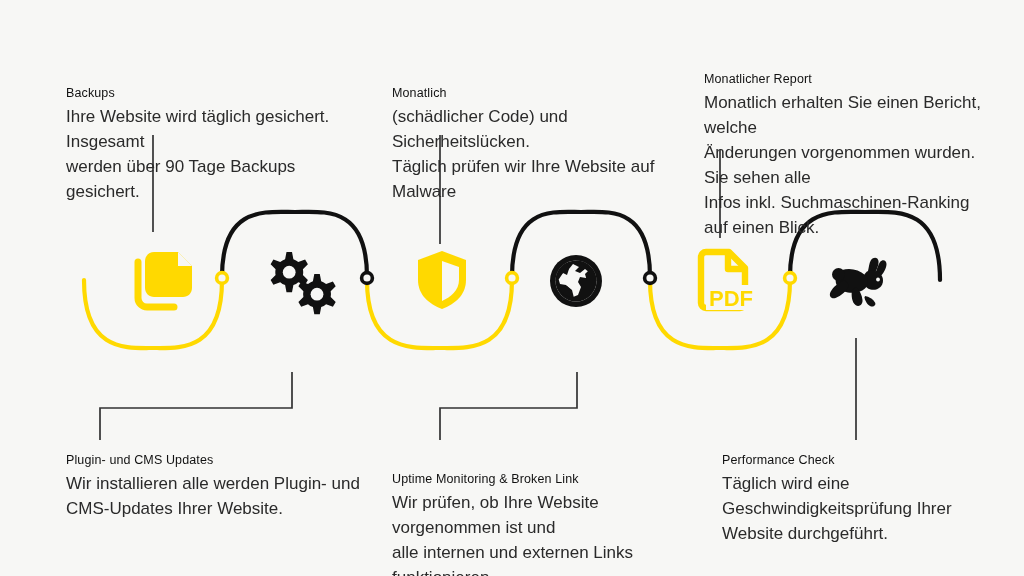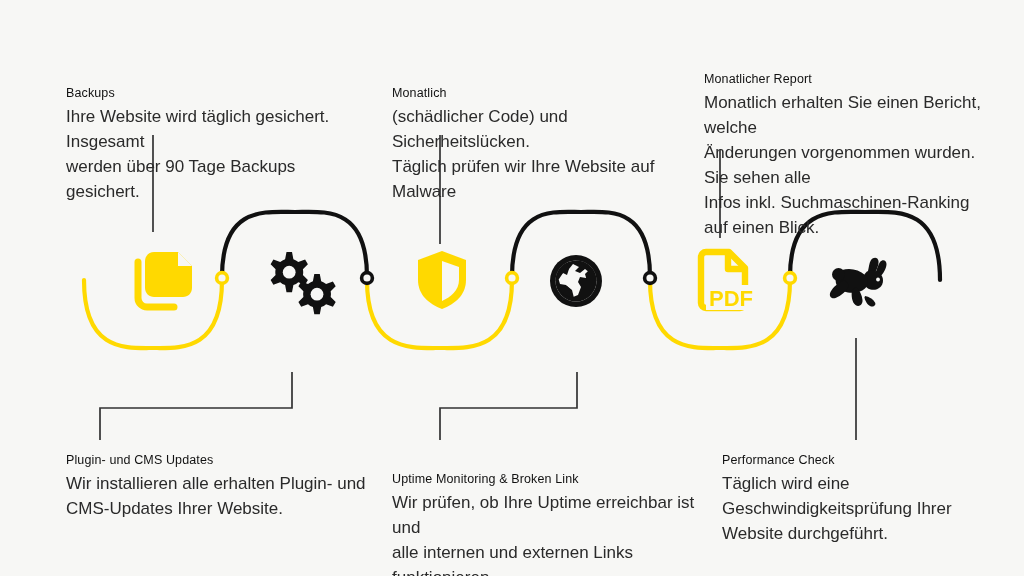--- a/index.html
+++ b/index.html
@@ -155,27 +155,27 @@
 
   <div class="label" style="left:704px;top:72px;width:290px;">
     <p class="title">Monatlicher Report</p>
     <p class="desc">Monatlich erhalten Sie einen Bericht, welche</p>
     <p class="desc">Änderungen vorgenommen wurden. Sie sehen alle</p>
     <p class="desc">Infos inkl. Suchmaschinen-Ranking auf einen Blick.</p>
   </div>
 
   <div class="label" style="left:66px;top:453px;width:300px;">
     <p class="title">Plugin- und CMS Updates</p>
-    <p class="desc">Wir installieren alle erhalten Plugin- und</p>
+    <p class="desc">Wir installieren alle werden Plugin- und</p>
     <p class="desc">CMS-Updates Ihrer Website.</p>
   </div>
 
   <div class="label" style="left:392px;top:472px;width:310px;">
     <p class="title">Uptime Monitoring &amp; Broken Link</p>
-    <p class="desc">Wir prüfen, ob Ihre Uptime erreichbar ist und</p>
+    <p class="desc">Wir prüfen, ob Ihre Website vorgenommen ist und</p>
     <p class="desc">alle internen und externen Links funktionieren.</p>
   </div>
 
   <div class="label" style="left:722px;top:453px;width:280px;">
     <p class="title">Performance Check</p>
     <p class="desc">Täglich wird eine Geschwindigkeitsprüfung Ihrer</p>
     <p class="desc">Website durchgeführt.</p>
   </div>
 
 </div>

